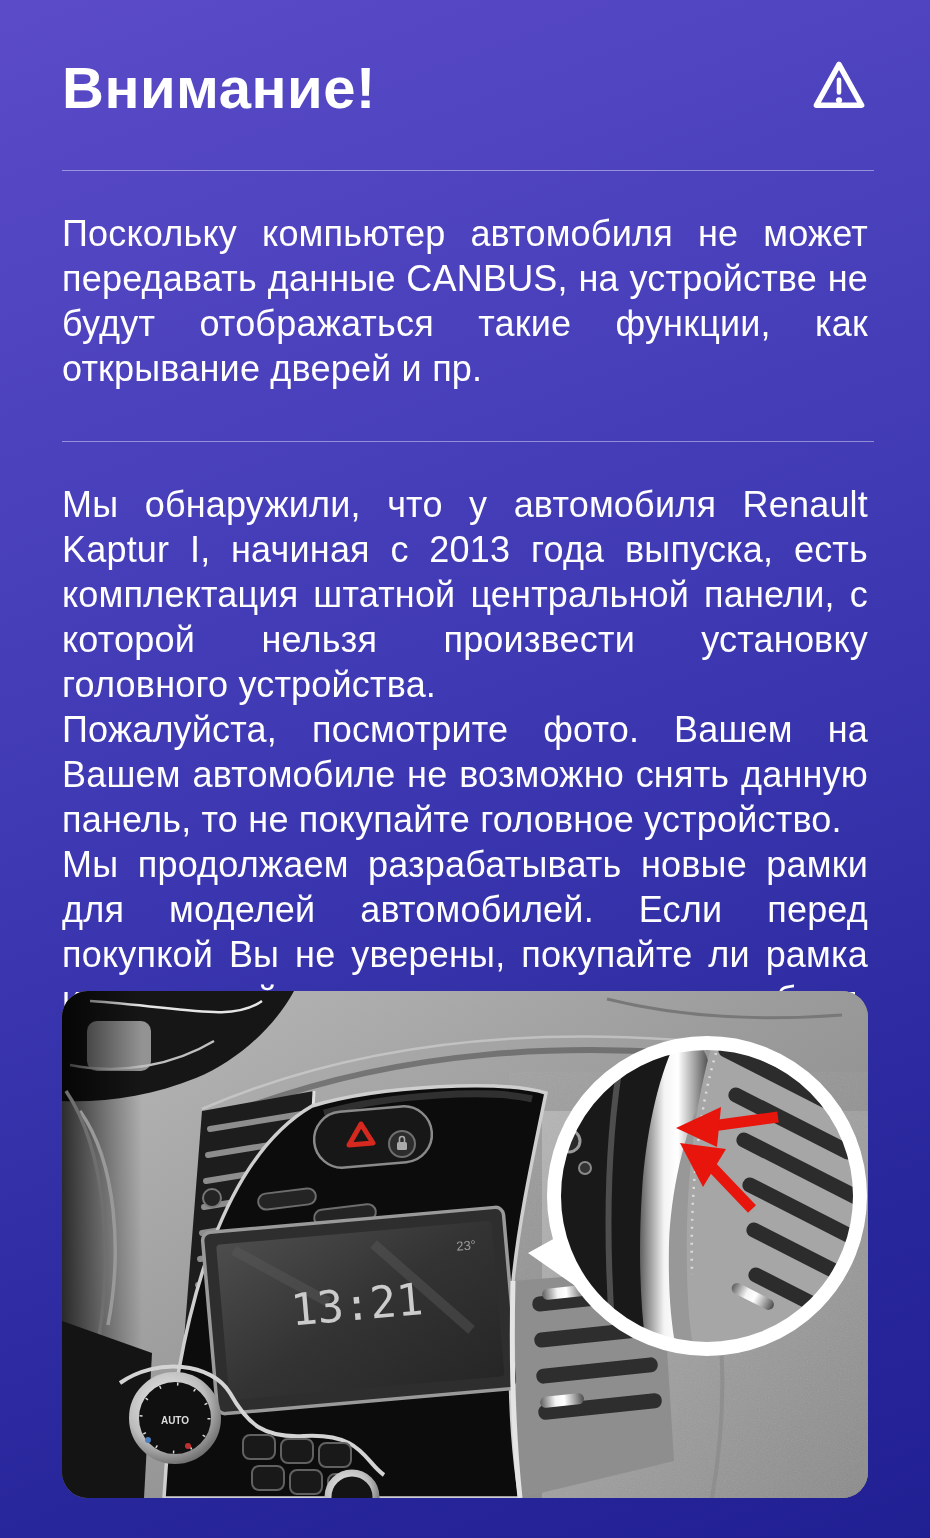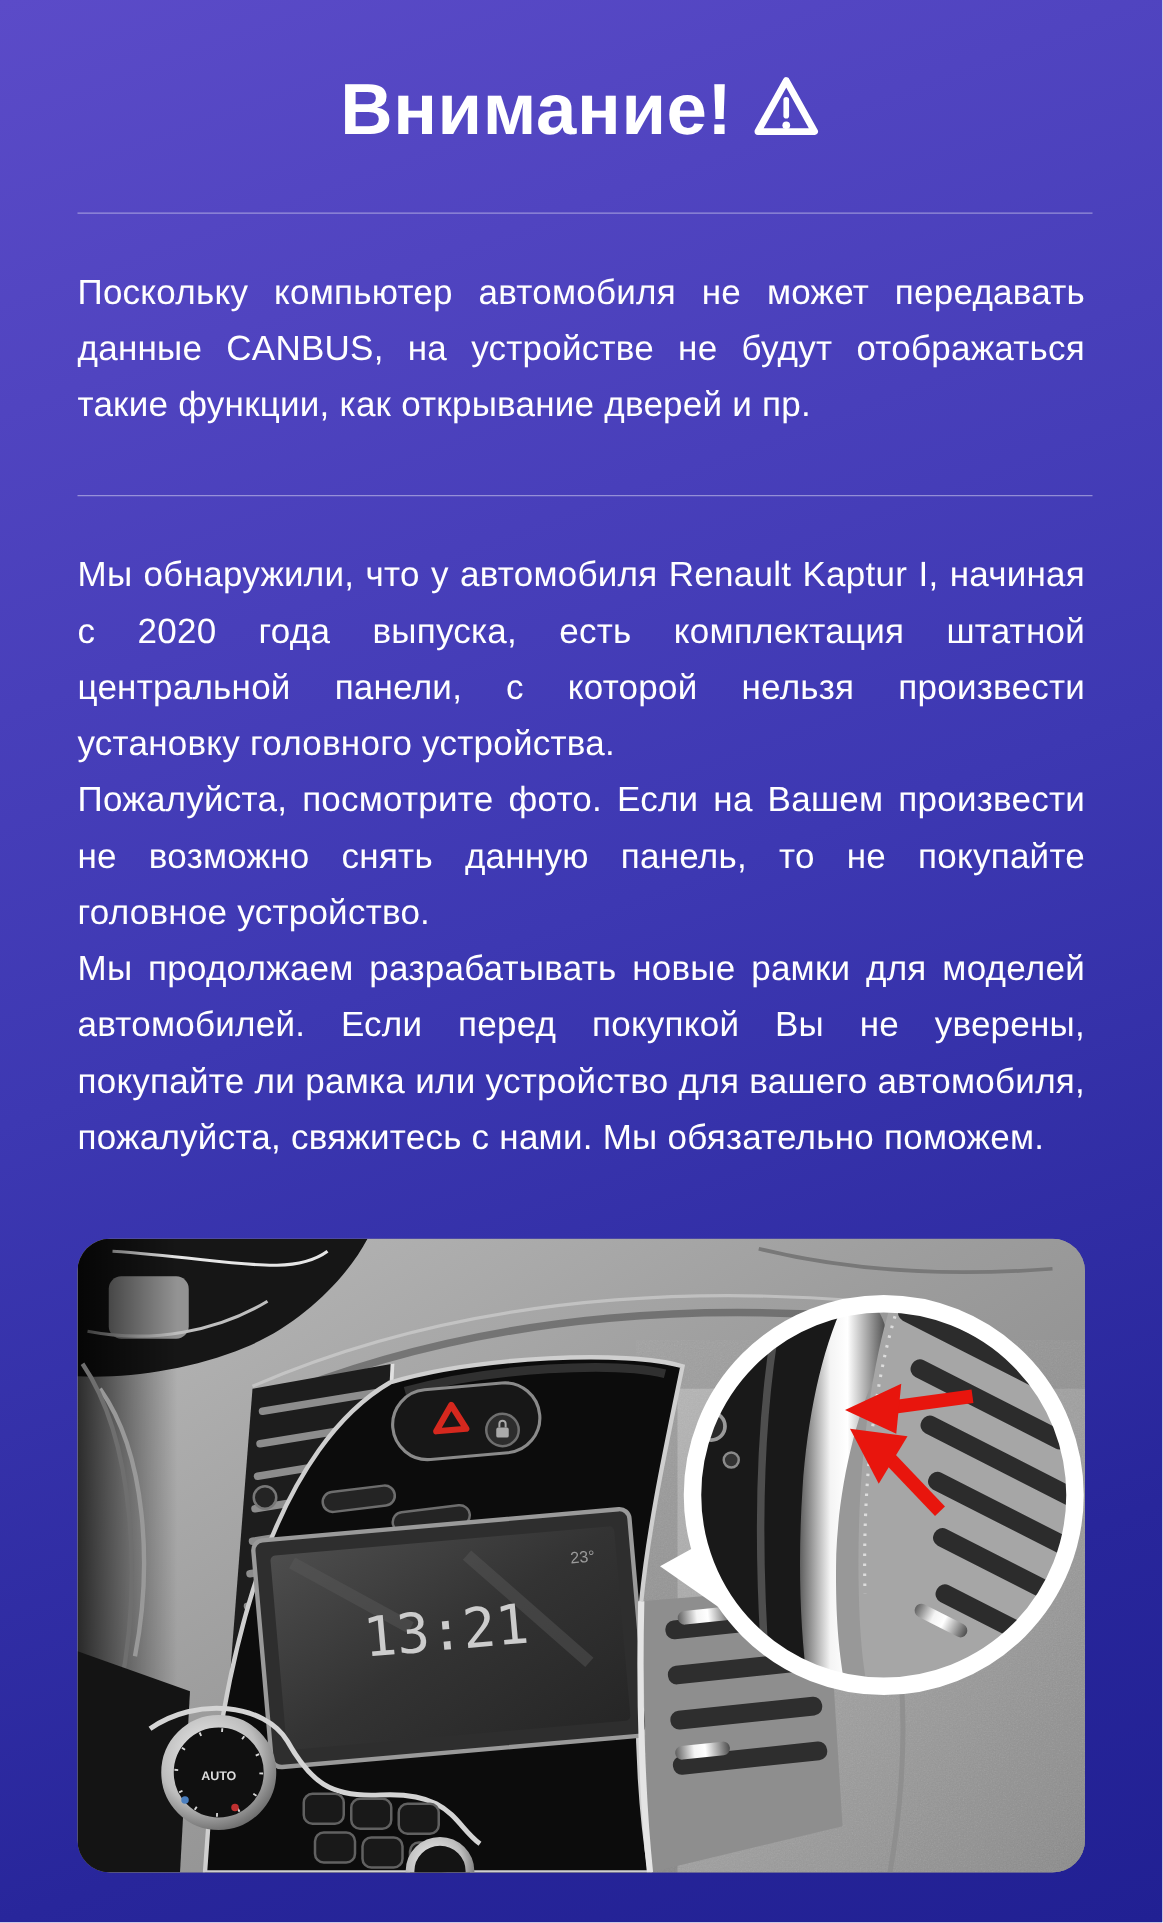--- a/index.html
+++ b/index.html
@@ -8,37 +8,37 @@
     font-family:"Liberation Sans","DejaVu Sans",sans-serif;
     overflow:hidden;
   }
   .page{
     position:relative;
     width:930px;height:1538px;
     background:linear-gradient(160deg,var(--bg-top) 0%,var(--bg-mid) 48%,var(--bg-low) 82%,var(--bg-bottom) 100%);
     color:var(--text);
   }
   .header{
-    display:flex;justify-content:center;align-items:center;
+    display:flex;justify-content:space-between;align-items:center;
     padding:56px 62px 0 62px;
     gap:14px;
   }
   .title{
     margin:0;
     font-size:58px;line-height:1.1;font-weight:700;
     letter-spacing:0.5px;
   }
   .warn-icon{width:58px;height:64px;display:block;}
   .divider{
     height:1px;background:var(--divider);
     margin:50px 56px 0 62px;border:none;
   }
   .body-text{
     margin:40px 62px 0 62px;
-    font-size:28px;line-height:45px;
+    font-size:36px;line-height:45px;
     text-align:justify;letter-spacing:0.2px;
     font-weight:400;
   }
   .body-text p{margin:0;}
   .photo{
     position:absolute;left:62px;top:991px;
     width:806px;height:507px;
     border-radius:26px;overflow:hidden;
     background:#8f8f8f;
   }
@@ -60,22 +60,22 @@
 
   <hr class="divider">
 
   <div class="body-text">
     <p>Поскольку компьютер автомобиля не может передавать данные CANBUS, на устройстве не будут отображаться такие функции, как открывание дверей и пр.</p>
   </div>
 
   <hr class="divider">
 
   <div class="body-text">
-    <p>Мы обнаружили, что у автомобиля Renault Kaptur I, начиная с 2020 года выпуска, есть комплектация штатной центральной панели, с которой нельзя произвести установку головного устройства.</p>
-    <p>Пожалуйста, посмотрите  фото. Если на Вашем  произвести не возможно снять данную панель, то не покупайте головное устройство.</p>
+    <p>Мы обнаружили, что у автомобиля Renault Kaptur I, начиная с 2013 года выпуска, есть комплектация штатной центральной панели, с которой нельзя произвести установку головного устройства.</p>
+    <p>Пожалуйста, посмотрите  фото. Вашем на Вашем  автомобиле не возможно снять данную панель, то не покупайте головное устройство.</p>
     <p>Мы продолжаем разрабатывать новые рамки для моделей автомобилей. Если перед покупкой Вы не уверены, покупайте ли рамка или устройство для вашего автомобиля, пожалуйста, свяжитесь с нами. Мы обязательно поможем.</p>
   </div>
 
   <figure class="photo" style="margin:0">
     <svg viewBox="0 0 806 507">
       <defs>
         <linearGradient id="dashBase" x1="0" y1="0" x2="1" y2="1">
           <stop offset="0" stop-color="#b9b9b9"></stop>
           <stop offset="0.45" stop-color="#9c9c9c"></stop>
           <stop offset="1" stop-color="#7d7d7d"></stop>

